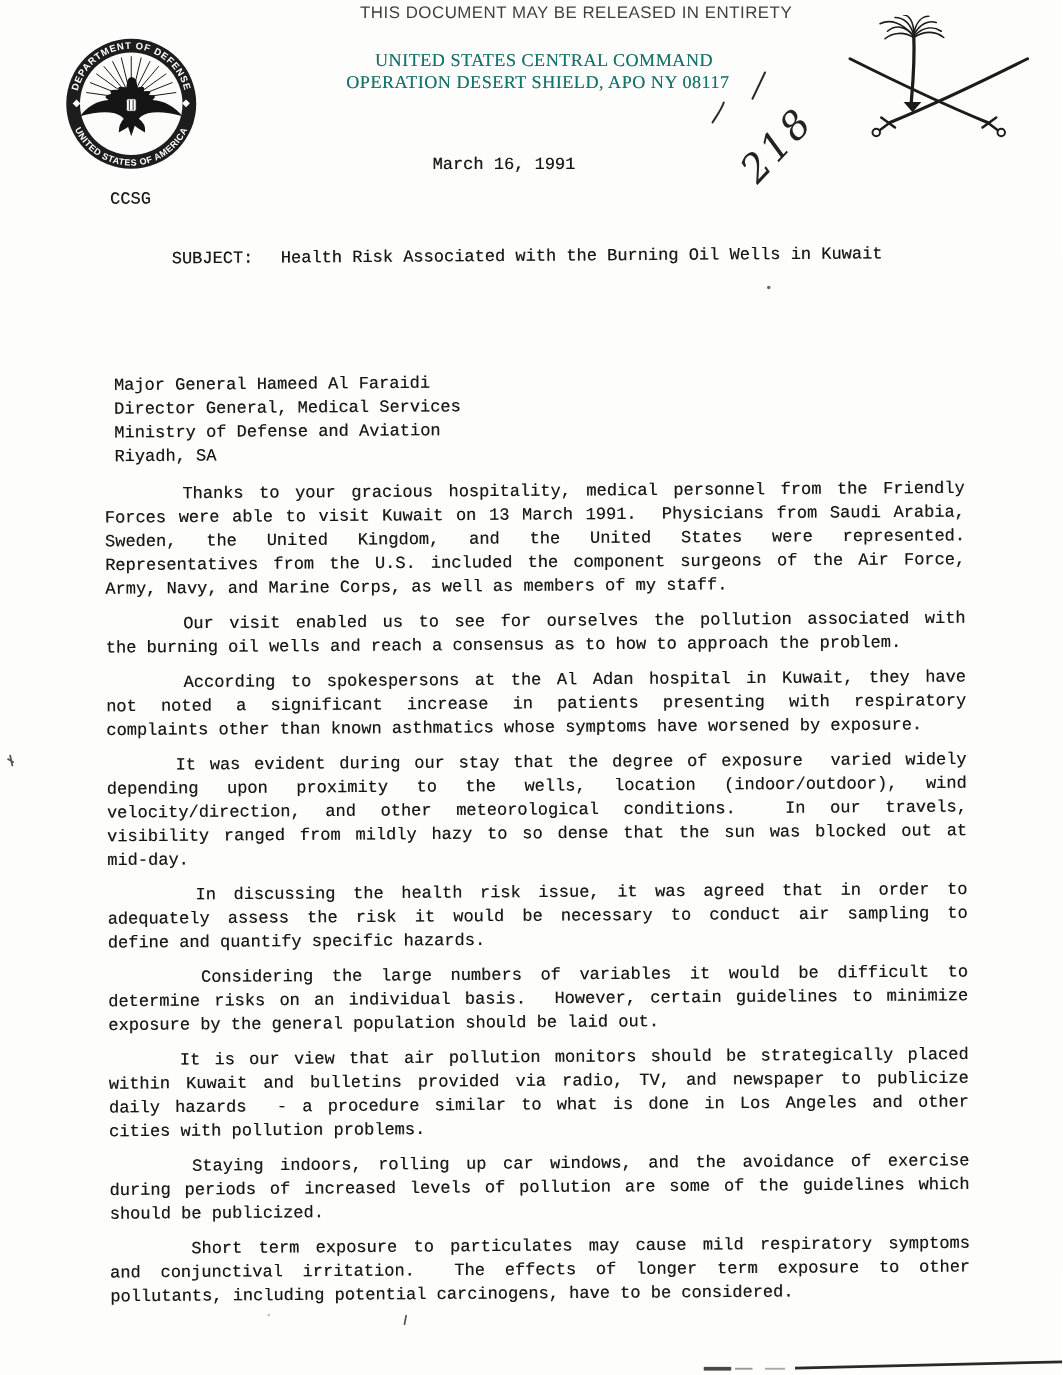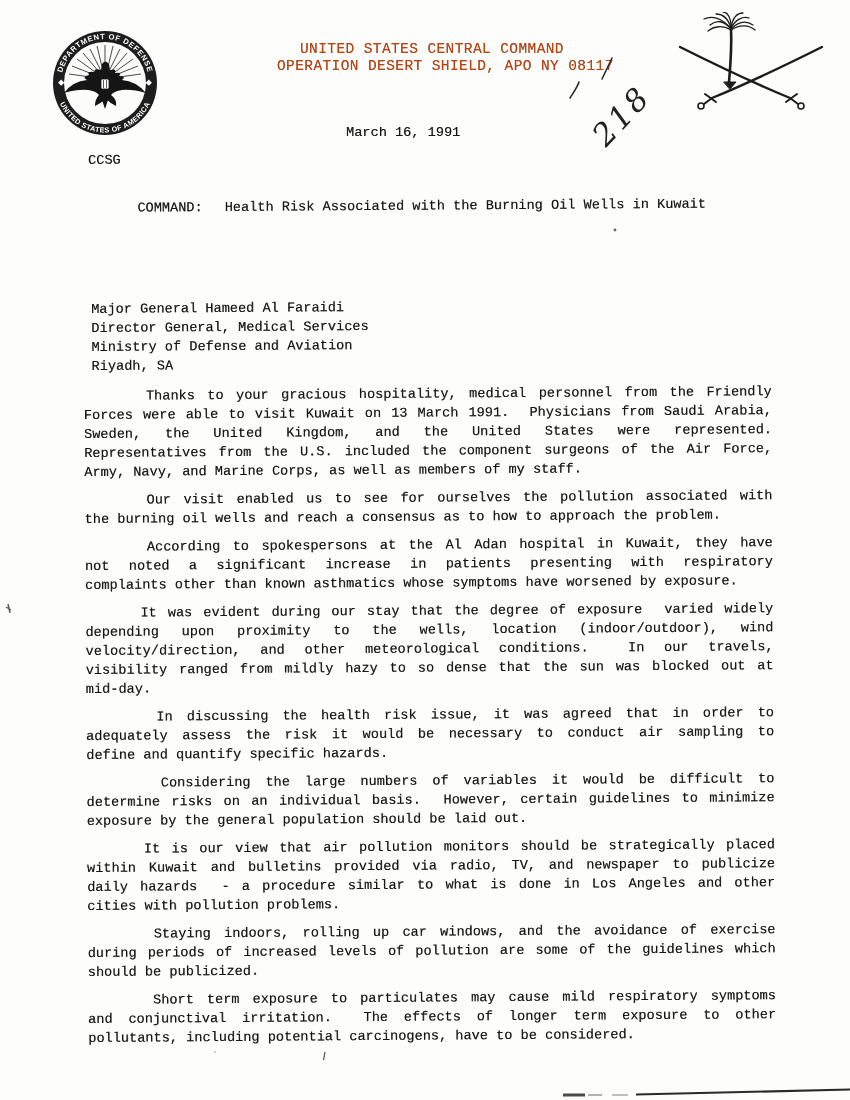--- a/index.html
+++ b/index.html
@@ -7,21 +7,21 @@
     position:relative;width:850px;height:1100px;background:#fdfdfc;overflow:hidden;
     font-family:"Liberation Mono",monospace;color:#161616;
   }
   
   .release-notice{
     position:absolute;left:288px;top:2px;
     font-family:"Liberation Sans",sans-serif;font-size:13.5px;letter-spacing:.4px;
     color:#3f3f3f;white-space:pre;
   }
   .cmd-line{
-    position:absolute;font-family:Liberation Mono, monospace;color:#c2410c;
+    position:absolute;font-family:Liberation Serif, serif;color:#0f766e;
     font-size:14.5px;letter-spacing:.4px;white-space:pre;
     text-shadow:0 0 .4px rgba(0,0,0,.45);
   }
   .cmd-1{left:300px;top:41px;}
   .cmd-2{left:277px;top:58px;}
   .date-line{
     position:absolute;left:346px;top:95px;font-size:13.6px;white-space:pre;
     text-shadow:.3px 0 0 rgba(0,0,0,.55);
     margin-top:30px;
   }
@@ -45,20 +45,21 @@
   .pline{white-space:pre-wrap;text-align:justify;text-align-last:justify;}
   .pline.plast{text-align-last:left;}
   
   .scan-marks{position:absolute;left:0;top:0;pointer-events:none;}
 </style>
 </head>
 <body>
 
 <div class="page">
 
+  <div class="release-notice">THIS DOCUMENT MAY BE RELEASED IN ENTIRETY</div>
 
   <svg class="seal" width="106" height="108" viewBox="0 0 106 108">
     <circle cx="53" cy="54" r="52" fill="#1d1d1d"></circle>
     <circle cx="53" cy="54" r="41" fill="#fcfcfb"></circle>
     <defs>
       <path id="sealTop" d="M 9,54 A 44,44 0 0 1 97,54"></path>
       <path id="sealBot" d="M 3.5,54 A 49.5,49.5 0 0 0 102.5,54"></path>
     </defs>
     <text font-family="Liberation Sans, sans-serif" font-size="7.6" font-weight="bold" fill="#ffffff" letter-spacing="0.7">
       <textPath href="#sealTop" startOffset="50%" text-anchor="middle">DEPARTMENT OF DEFENSE</textPath>
@@ -133,21 +134,21 @@
       <path d="M72,18 L62,39"></path>
       <path d="M39,42 C37,48 33,53 30,58"></path>
       <path d="M-6,46 L-3,51"></path>
     </g>
     <text x="66" y="108" transform="rotate(-47 66 108)" font-family="DejaVu Serif, serif" font-style="italic" font-size="31" fill="#222222" letter-spacing="3">218</text>
   </svg>
 
   <div class="typed-body">
     <div class="office-symbol">CCSG</div>
     <div class="subject-line">
-      <span>COMMAND:</span><span class="subject-text">Health Risk Associated with the Burning Oil Wells in Kuwait</span>
+      <span>SUBJECT:</span><span class="subject-text">Health Risk Associated with the Burning Oil Wells in Kuwait</span>
     </div>
     <div class="addressee">
         <div>Major General Hameed Al Faraidi</div>
         <div>Director General, Medical Services</div>
         <div>Ministry of Defense and Aviation</div>
         <div>Riyadh, SA</div>
       </div>
     <div class="paragraphs">
         <div class="para">
           <div class="pline">     Thanks to your gracious hospitality, medical personnel from the Friendly</div>

